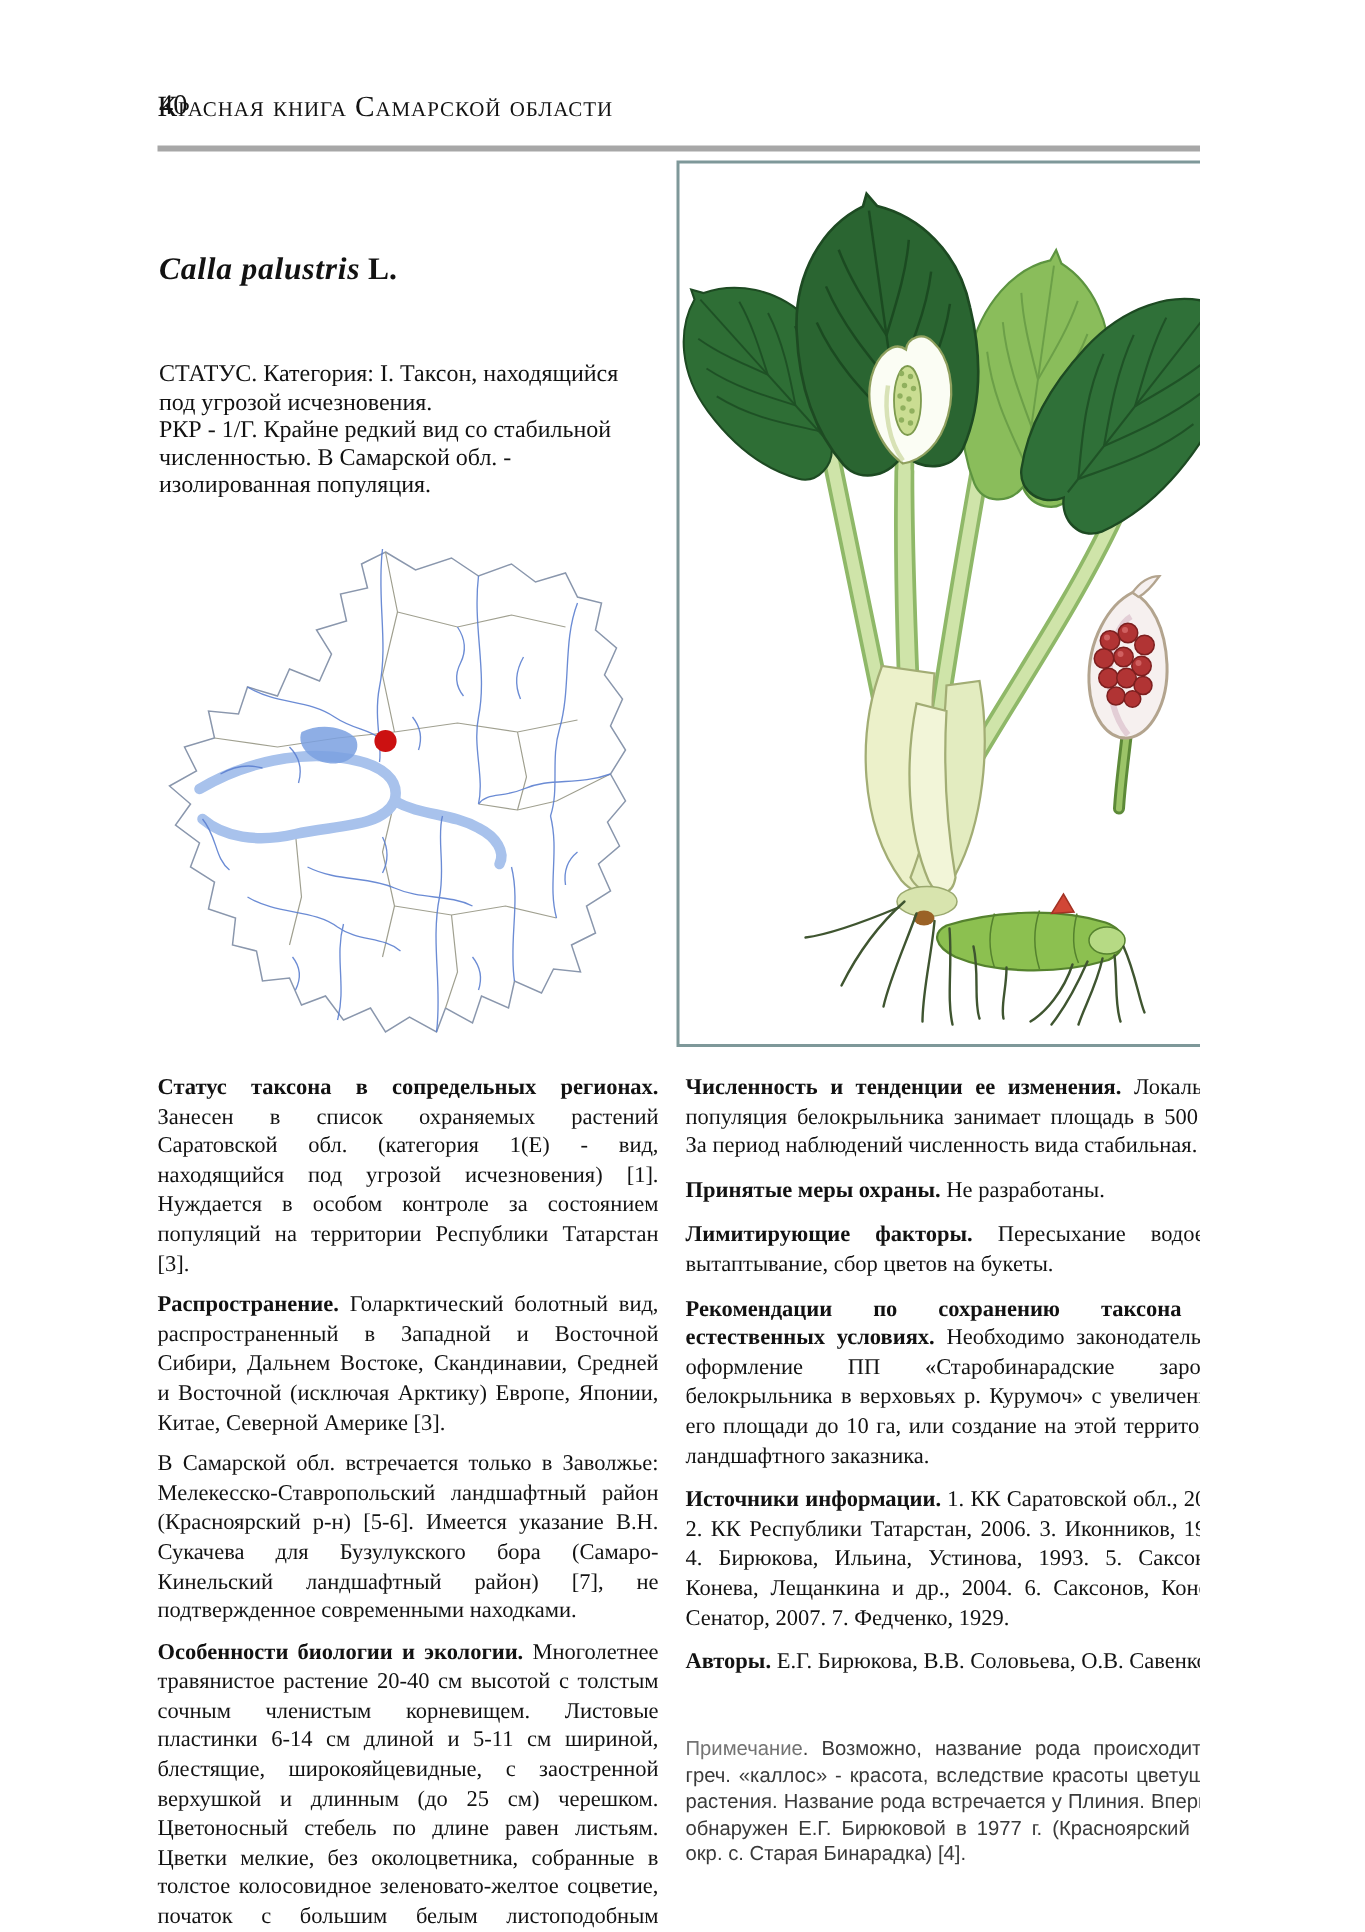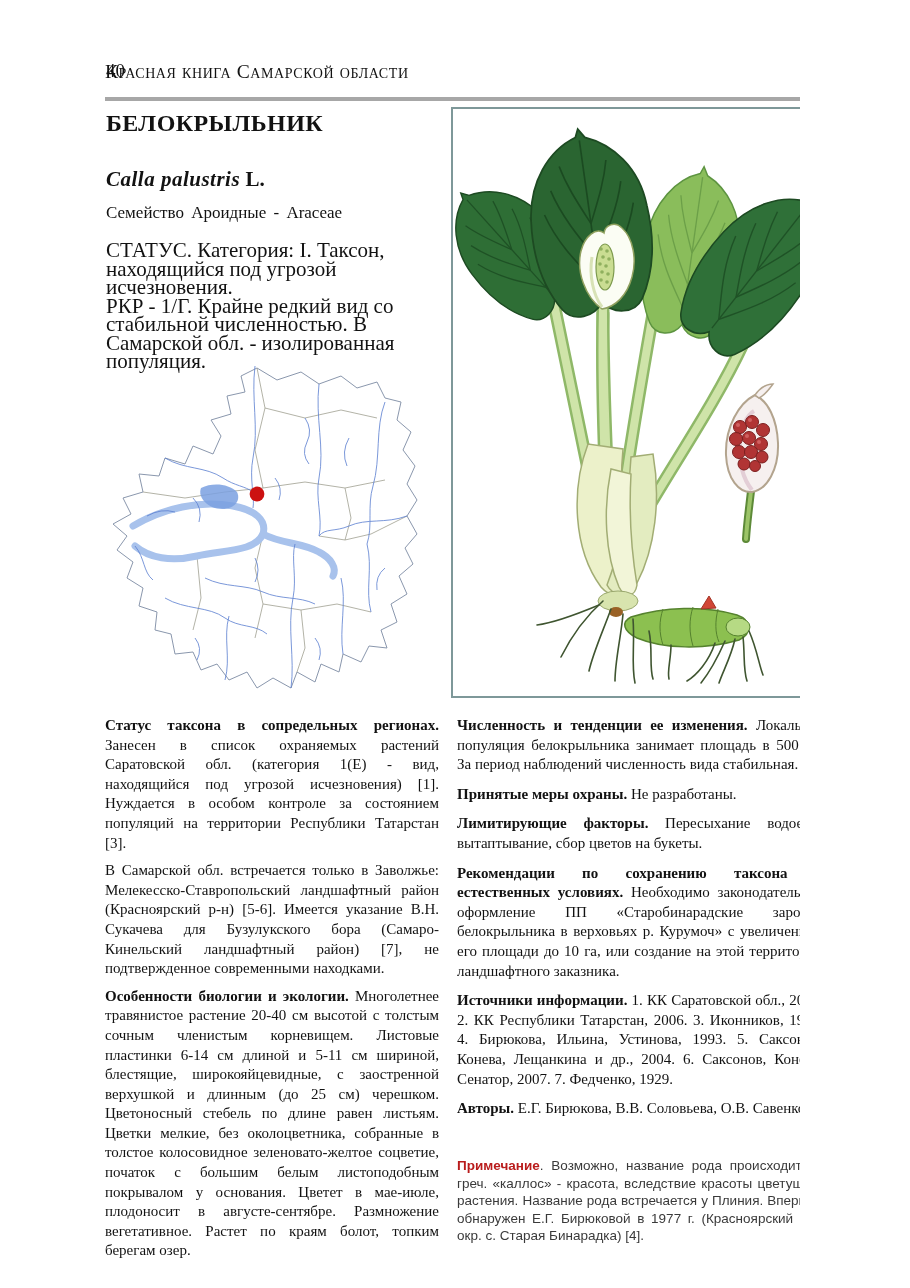--- a/index.html
+++ b/index.html
@@ -36,21 +36,21 @@
     font-size:21px;font-weight:bold;
   }
   .species-latin .lat{font-style:italic;letter-spacing:0.5px;}
   .family-name{
     position:absolute;left:106px;top:203px;width:340px;
     font-size:17px;word-spacing:3px;
   }
   
   .status-block{
     position:absolute;left:106px;top:241px;width:334px;
-    font-size:21px;line-height:18.5px;
+    font-size:16px;line-height:18.5px;
   }
   .status-block p{margin:0;}
   
   .map-wrap{
     position:absolute;left:105px;top:358px;width:322px;height:334px;
   }
   
   .figure-box{
     position:absolute;left:451px;top:107px;width:375px;height:591px;
     border:2px solid #7e9899;box-sizing:border-box;background:#ffffff;
@@ -65,39 +65,37 @@
   .col p{margin:0 0 8px 0;}
   .col-right p{margin:0 0 10px 0;}
   .lead{font-weight:bold;}
   
   .note-block{
     position:absolute;left:457px;top:1157px;width:366px;
     font-family:"Liberation Sans", sans-serif;
     font-size:13.5px;line-height:17.5px;color:#3a3a3a;
     text-align:justify;
   }
-  .note-block .lead{font-weight:bold;color:#b91c1c;}
+  .note-block .lead{font-weight:normal;color:#737373;}
 </style>
 </head>
 <body>
 
 <div class="page">
 
   <div class="page-number">40</div>
   <div class="running-title">Красная книга Самарской области</div>
   <div class="header-rule"></div>
 
   <div class="species-title">
-    <div>БЕЛОКРЫЛЬНИК</div>
   </div>
   <div class="species-latin">
     <span class="lat">Calla palustris</span>
     <span class="lat-author">L.</span>
   </div>
-  <div class="family-name">Семейство Ароидные - Araceae</div>
 
   <div class="status-block">
     <p>СТАТУС. Категория: I. Таксон, находящийся под угрозой исчезновения.</p>
     <p>РКР - 1/Г. Крайне редкий вид со стабильной численностью. В Самарской обл. - изолированная популяция.</p>
   </div>
 
   <div class="map-wrap">
     <svg width="322" height="334" viewBox="0 0 322 334">
 
       <g fill="none" stroke="#8a97ad" stroke-width="1">
@@ -280,20 +278,21 @@
             <circle cx="285" cy="316" r="2"></circle>
           <circle cx="294" cy="327" r="2"></circle>
             <circle cx="306" cy="333" r="2"></circle>
         </g>
       </g>
     </svg>
   </div>
 
   <div class="col col-left">
     <p><b class="lead">Статус таксона в сопредельных регионах.</b> <span>Занесен в список охраняемых растений Саратовской обл. (категория 1(Е) - вид, находящийся под угрозой исчезновения) [1]. Нуждается в особом контроле за состоянием популяций на территории Республики Татарстан [3].</span></p>
+    <p><b class="lead">Распространение.</b> <span>Голарктический болотный вид, распространенный в Западной и Восточной Сибири, Дальнем Востоке, Скандинавии, Средней и Восточной (исключая Арктику) Европе, Японии, Китае, Северной Америке [3].</span></p>
     <p><span>В Самарской обл. встречается только в Заволжье: Мелекесско-Ставропольский ландшафтный район (Красноярский р-н) [5-6]. Имеется указание В.Н. Сукачева для Бузулукского бора (Самаро-Кинельский ландшафтный район) [7], не подтвержденное современными находками.</span></p>
     <p><b class="lead">Особенности биологии и экологии.</b> <span>Многолетнее травянистое растение 20-40 см высотой с толстым сочным членистым корневищем. Листовые пластинки 6-14 см длиной и 5-11 см шириной, блестящие, широкояйцевидные, с заостренной верхушкой и длинным (до 25 см) черешком. Цветоносный стебель по длине равен листьям. Цветки мелкие, без околоцветника, собранные в толстое колосовидное зеленовато-желтое соцветие, початок с большим белым листоподобным покрывалом у основания. Цветет в мае-июле, плодоносит в августе-сентябре. Размножение вегетативное. Растет по краям болот, топким берегам озер.</span></p>
   </div>
 
   <div class="col col-right">
     <p><b class="lead">Численность и тенденции ее изменения.</b> <span>Локальная популяция белокрыльника занимает площадь в 500 м². За период наблюдений численность вида стабильная.</span></p>
     <p><b class="lead">Принятые меры охраны.</b> <span>Не разработаны.</span></p>
     <p><b class="lead">Лимитирующие факторы.</b> <span>Пересыхание водоема, вытаптывание, сбор цветов на букеты.</span></p>
     <p><b class="lead">Рекомендации по сохранению таксона в естественных условиях.</b> <span>Необходимо законодательное оформление ПП «Старобинарадские заросли белокрыльника в верховьях р. Курумоч» с увеличением его площади до 10 га, или создание на этой территории ландшафтного заказника.</span></p>
     <p><b class="lead">Источники информации.</b> <span>1. КК Саратовской обл., 2006. 2. КК Республики Татарстан, 2006. 3. Иконников, 1979. 4. Бирюкова, Ильина, Устинова, 1993. 5. Саксонов, Конева, Лещанкина и др., 2004. 6. Саксонов, Конева, Сенатор, 2007. 7. Федченко, 1929.</span></p>

